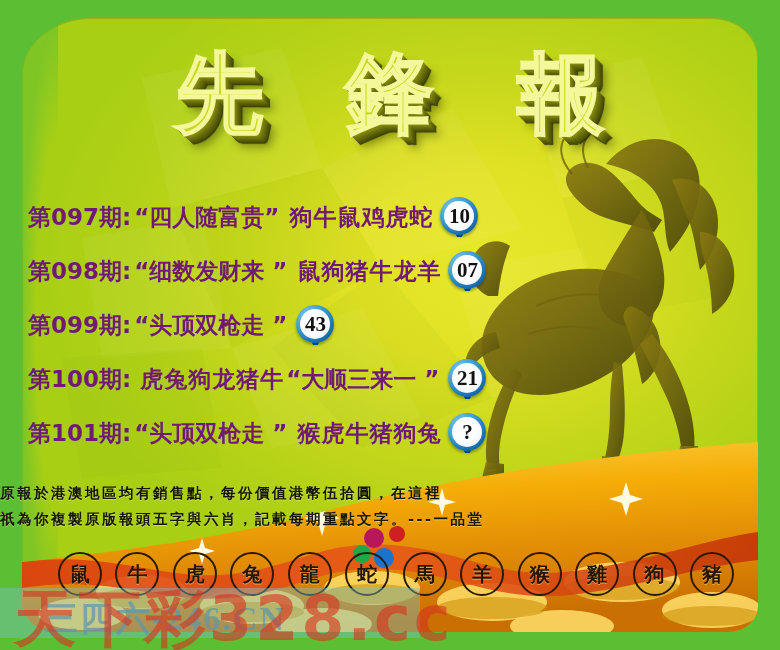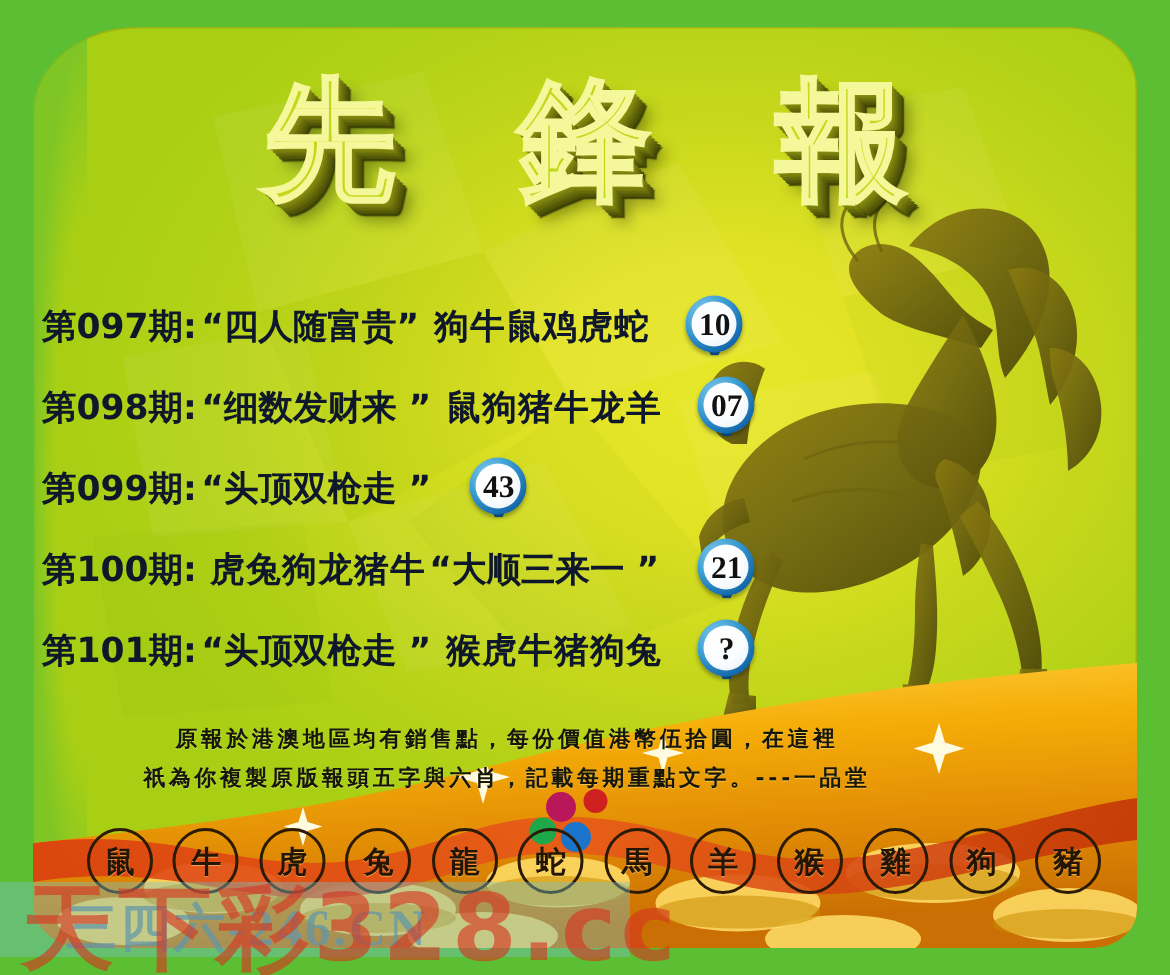--- a/index.html
+++ b/index.html
@@ -110,33 +110,33 @@
     position: relative;
     height: 54px;
     display: flex;
     align-items: center;
     white-space: nowrap;
   }
   .line .txt {
     font-family: "DejaVu Sans", "Liberation Sans", sans-serif;
     font-weight: 700;
     font-size: 23px;
-    color: #0f172a;
+    color: #701a75;
     letter-spacing: 0px;
   }
   .line .issue { margin-right: 1px; }
   .line .phrase { margin: 0 2px; }
   .line .zodiac { margin-left: 8px; letter-spacing: 1px; }
 
   
   .ball {
     position: relative;
     width: 38px;
     height: 40px;
-    margin-left: 24px;
+    margin-left: 7px;
     flex: 0 0 auto;
   }
   .ball .outer {
     position: absolute;
     left: 0; top: 0;
     width: 38px; height: 38px;
     border-radius: 50%;
     background: radial-gradient(circle at 32% 28%, #7fc7e8 0%, #3d9fd4 40%, #1164a8 78%, #0b4c85 100%);
     box-shadow: 0 2px 3px rgba(0,0,0,.35);
   }
@@ -180,21 +180,20 @@
   }
   .gold svg { display:block; width:100%; height:100%; }
 
   
   .footer {
     position: absolute;
     left: 0;
     top: 480px;
     width: 676px;
     z-index: 8;
-    text-align: center;
   }
   .footer .fline {
     font-family: "DejaVu Sans", "Liberation Sans", sans-serif;
     font-weight: 700;
     font-size: 14.5px;
     letter-spacing: 2.5px;
     color: #16160a;
     line-height: 26px;
     text-shadow: 0 1px 0 rgba(255,255,190,.35);
   }

